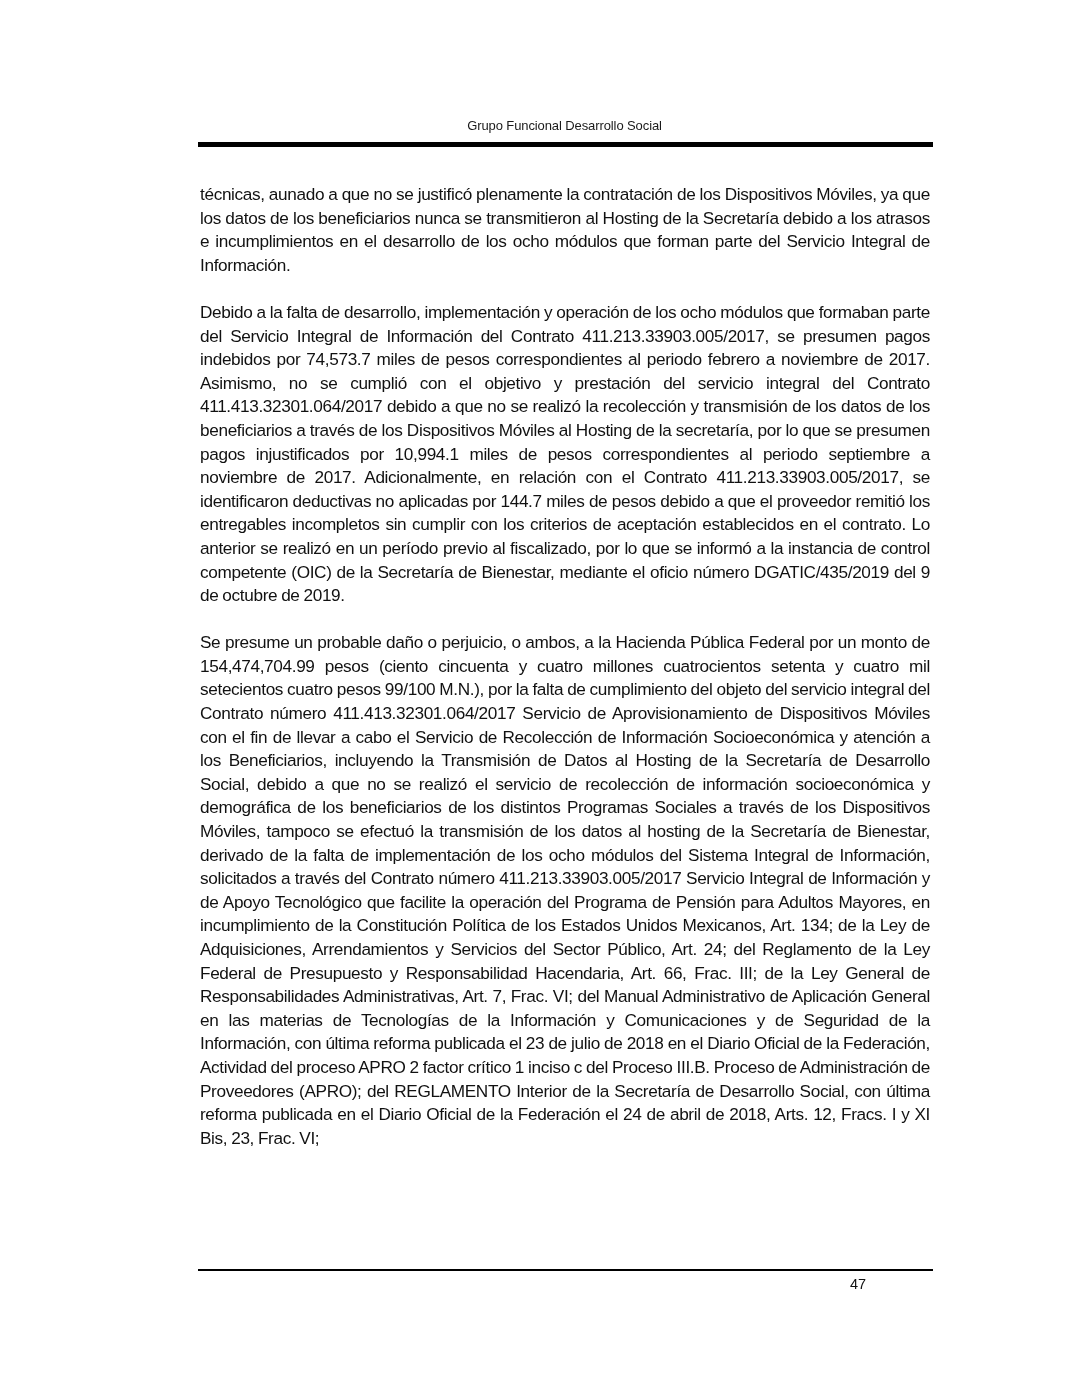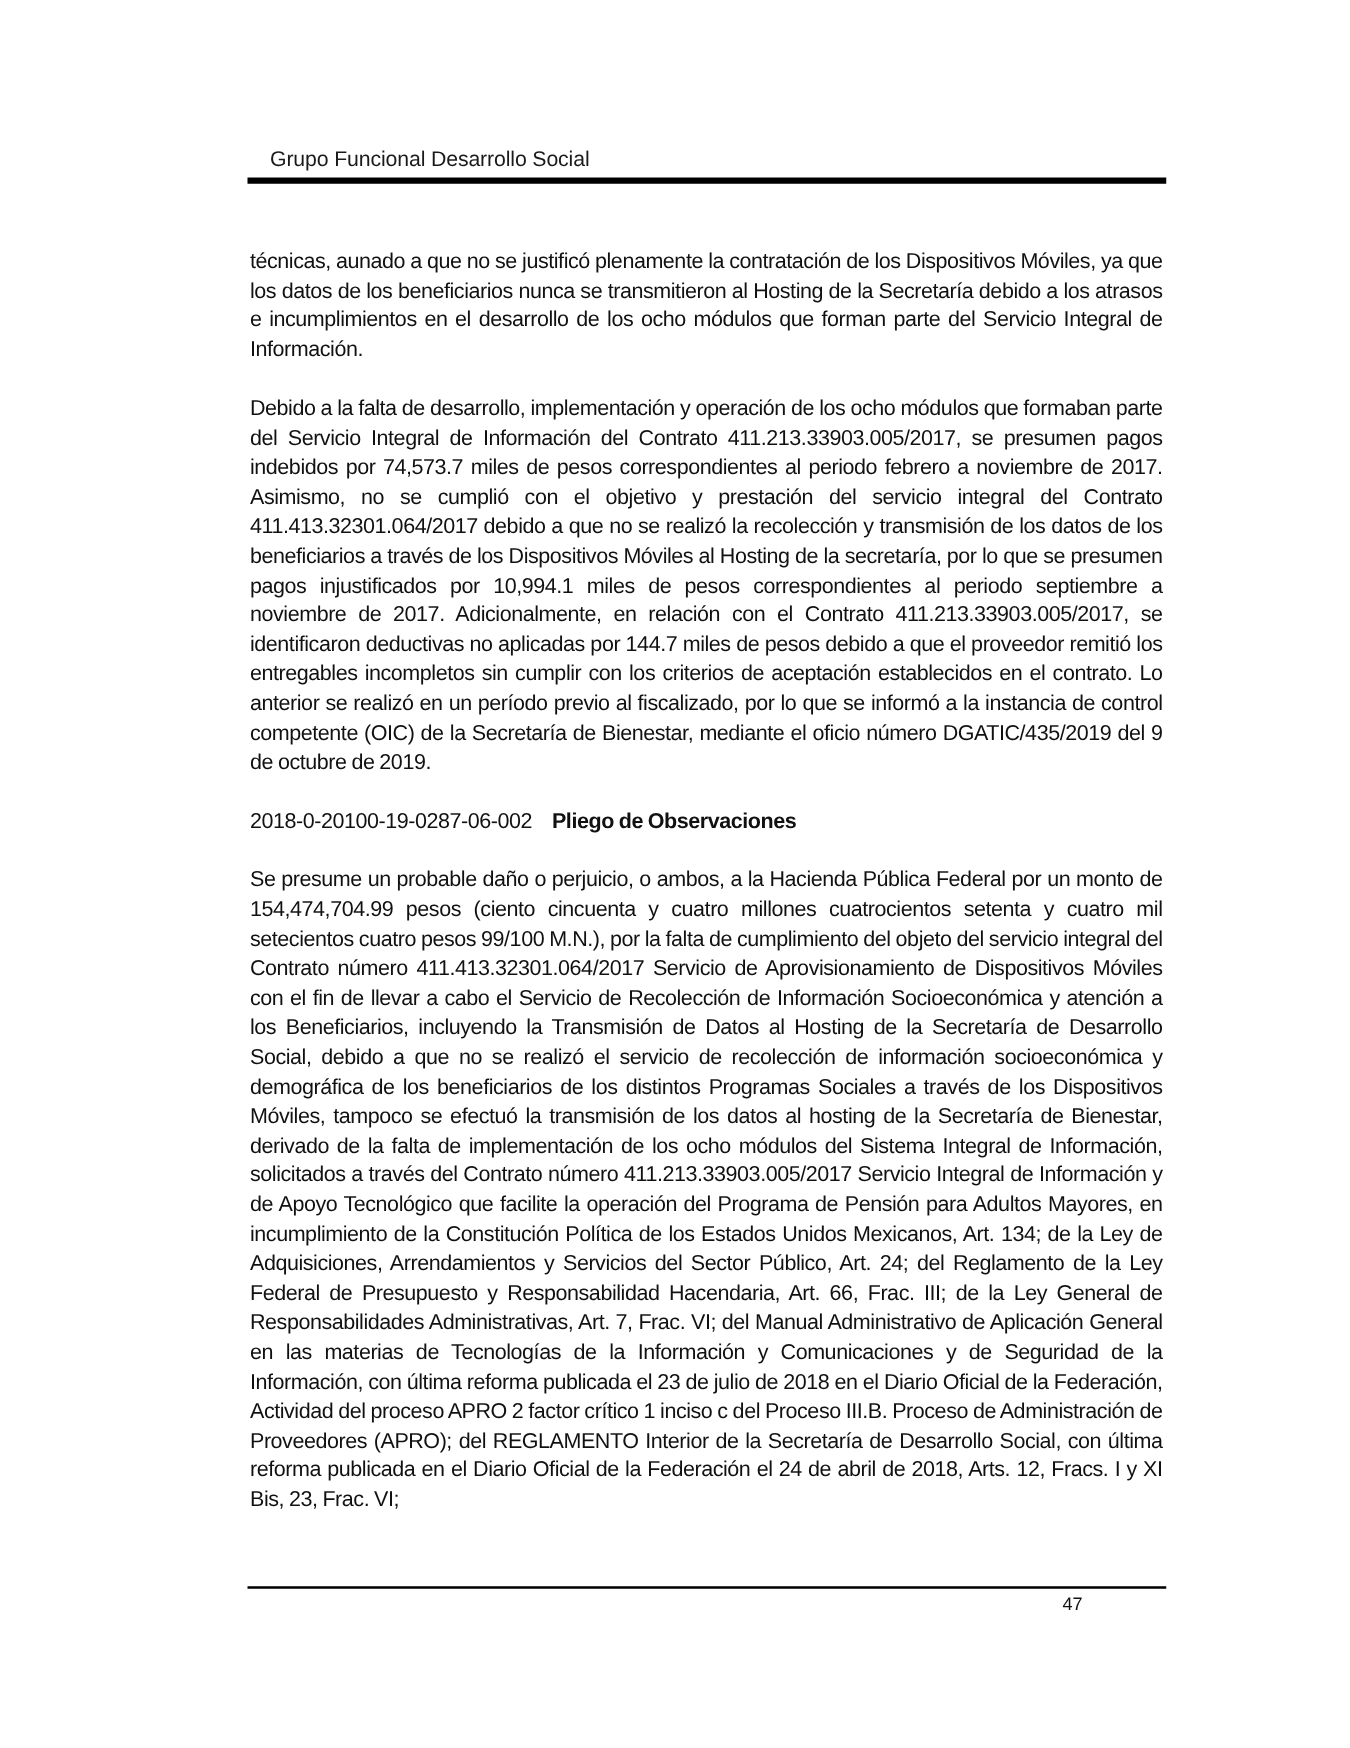--- a/index.html
+++ b/index.html
@@ -10,40 +10,40 @@
   body {
     width: 1080px;
     height: 1398px;
     position: relative;
     overflow: hidden;
     font-family: "Liberation Sans Narrow", "Liberation Sans", sans-serif;
     color: #111111;
   }
   .page-header {
     position: absolute;
-    left: 216px;
+    left: 198px;
     top: 118px;
     width: 733px;
-    text-align: left;
-    font-size: 17px;
+    text-align: center;
+    font-size: 13px;
     letter-spacing: -0.1px;
     color: #1a1a1a;
   }
   .header-rule {
     position: absolute;
     left: 198px;
     top: 142px;
     width: 735px;
     height: 5px;
     background: #000000;
   }
   .content {
     position: absolute;
     left: 200px;
-    top: 197px;
+    top: 183px;
     width: 730px;
     font-size: 17.2px;
     line-height: 23.6px;
     letter-spacing: -0.35px;
     word-spacing: -0.5px;
   }
   .content p {
     margin: 0 0 23.6px 0;
     text-align: justify;
   }
@@ -75,21 +75,17 @@
 </style>
 </head>
 <body>
 
 <div class="page-header">Grupo Funcional Desarrollo Social</div>
 <div class="header-rule"></div>
 
 <div class="content">
   <p>técnicas, aunado a que no se justificó plenamente la contratación de los Dispositivos Móviles, ya que los datos de los beneficiarios nunca se transmitieron al Hosting de la Secretaría debido a los atrasos e incumplimientos en el desarrollo de los ocho módulos que forman parte del Servicio Integral de Información.</p>
   <p>Debido a la falta de desarrollo, implementación y operación de los ocho módulos que formaban parte del Servicio Integral de Información del Contrato 411.213.33903.005/2017, se presumen pagos indebidos por 74,573.7 miles de pesos correspondientes al periodo febrero a noviembre de 2017. Asimismo, no se cumplió con el objetivo y prestación del servicio integral del Contrato 411.413.32301.064/2017 debido a que no se realizó la recolección y transmisión de los datos de los beneficiarios a través de los Dispositivos Móviles al Hosting de la secretaría, por lo que se presumen pagos injustificados por 10,994.1 miles de pesos correspondientes al periodo septiembre a noviembre de 2017. Adicionalmente, en relación con el Contrato 411.213.33903.005/2017, se identificaron deductivas no aplicadas por 144.7 miles de pesos debido a que el proveedor remitió los entregables incompletos sin cumplir con los criterios de aceptación establecidos en el contrato. Lo anterior se realizó en un período previo al fiscalizado, por lo que se informó a la instancia de control competente (OIC) de la Secretaría de Bienestar, mediante el oficio número DGATIC/435/2019 del 9 de octubre de 2019.</p>
-  <div class="obs-line">
-    <span class="code">2018-0-20100-19-0287-06-002</span>
-    <span class="title">Pliego de Observaciones</span>
-  </div>
   <p>Se presume un probable daño o perjuicio, o ambos, a la Hacienda Pública Federal por un monto de 154,474,704.99 pesos (ciento cincuenta y cuatro millones cuatrocientos setenta y cuatro mil setecientos cuatro pesos 99/100 M.N.), por la falta de cumplimiento del objeto del servicio integral del Contrato número 411.413.32301.064/2017 Servicio de Aprovisionamiento de Dispositivos Móviles con el fin de llevar a cabo el Servicio de Recolección de Información Socioeconómica y atención a los Beneficiarios, incluyendo la Transmisión de Datos al Hosting de la Secretaría de Desarrollo Social, debido a que no se realizó el servicio de recolección de información socioeconómica y demográfica de los beneficiarios de los distintos Programas Sociales a través de los Dispositivos Móviles, tampoco se efectuó la transmisión de los datos al hosting de la Secretaría de Bienestar, derivado de la falta de implementación de los ocho módulos del Sistema Integral de Información, solicitados a través del Contrato número 411.213.33903.005/2017 Servicio Integral de Información y de Apoyo Tecnológico que facilite la operación del Programa de Pensión para Adultos Mayores, en incumplimiento de la Constitución Política de los Estados Unidos Mexicanos, Art. 134; de la Ley de Adquisiciones, Arrendamientos y Servicios del Sector Público, Art. 24; del Reglamento de la Ley Federal de Presupuesto y Responsabilidad Hacendaria, Art. 66, Frac. III; de la Ley General de Responsabilidades Administrativas, Art. 7, Frac. VI; del Manual Administrativo de Aplicación General en las materias de Tecnologías de la Información y Comunicaciones y de Seguridad de la Información, con última reforma publicada el 23 de julio de 2018 en el Diario Oficial de la Federación, Actividad del proceso APRO 2 factor crítico 1 inciso c del Proceso III.B. Proceso de Administración de Proveedores (APRO); del REGLAMENTO Interior de la Secretaría de Desarrollo Social, con última reforma publicada en el Diario Oficial de la Federación el 24 de abril de 2018, Arts. 12, Fracs. I y XI Bis, 23, Frac. VI;</p>
 </div>
 
 <div class="footer-rule"></div>
 <div class="page-number">47</div>
 
 </body></html>

